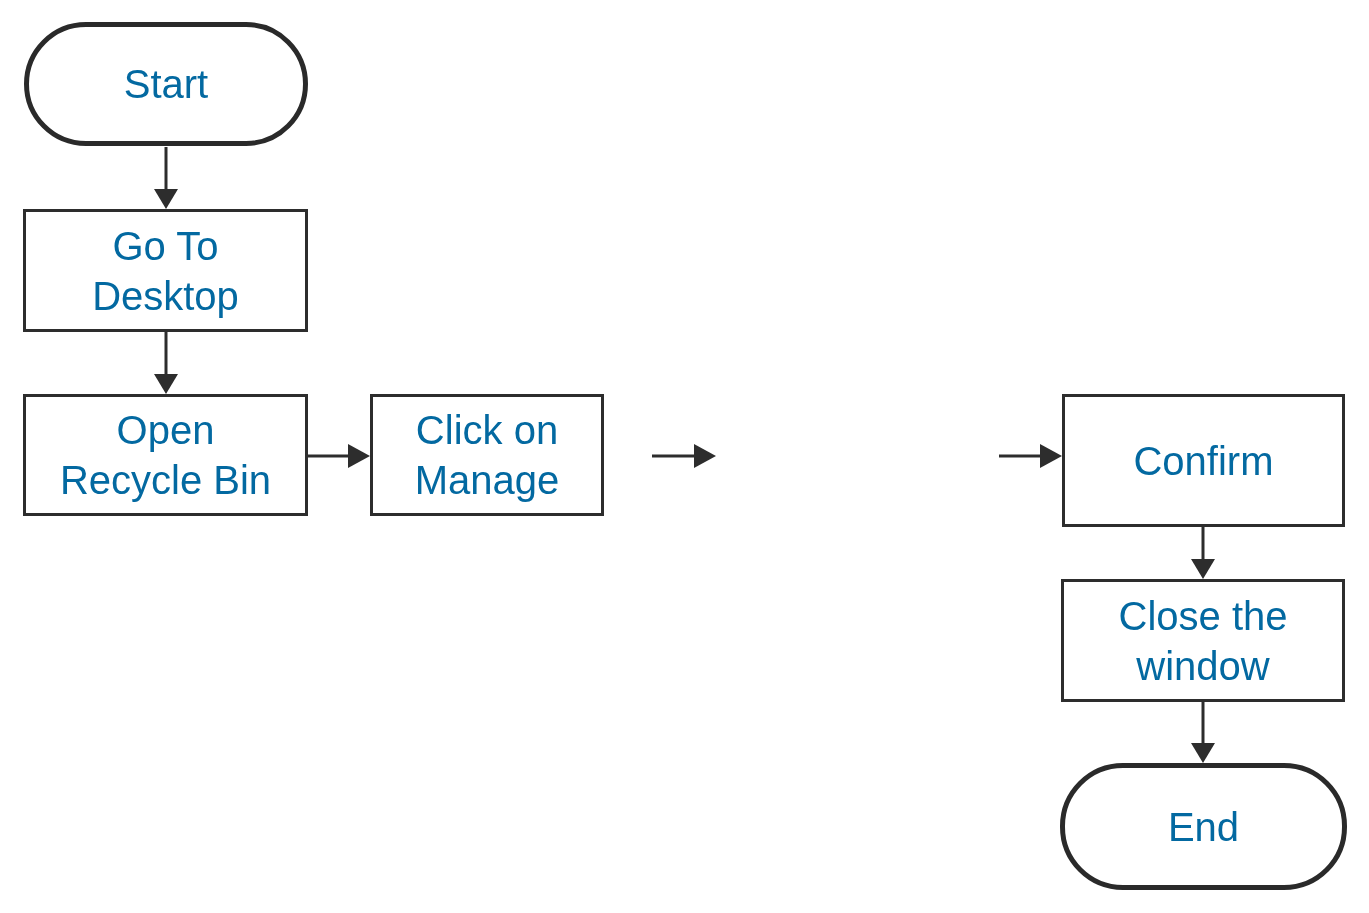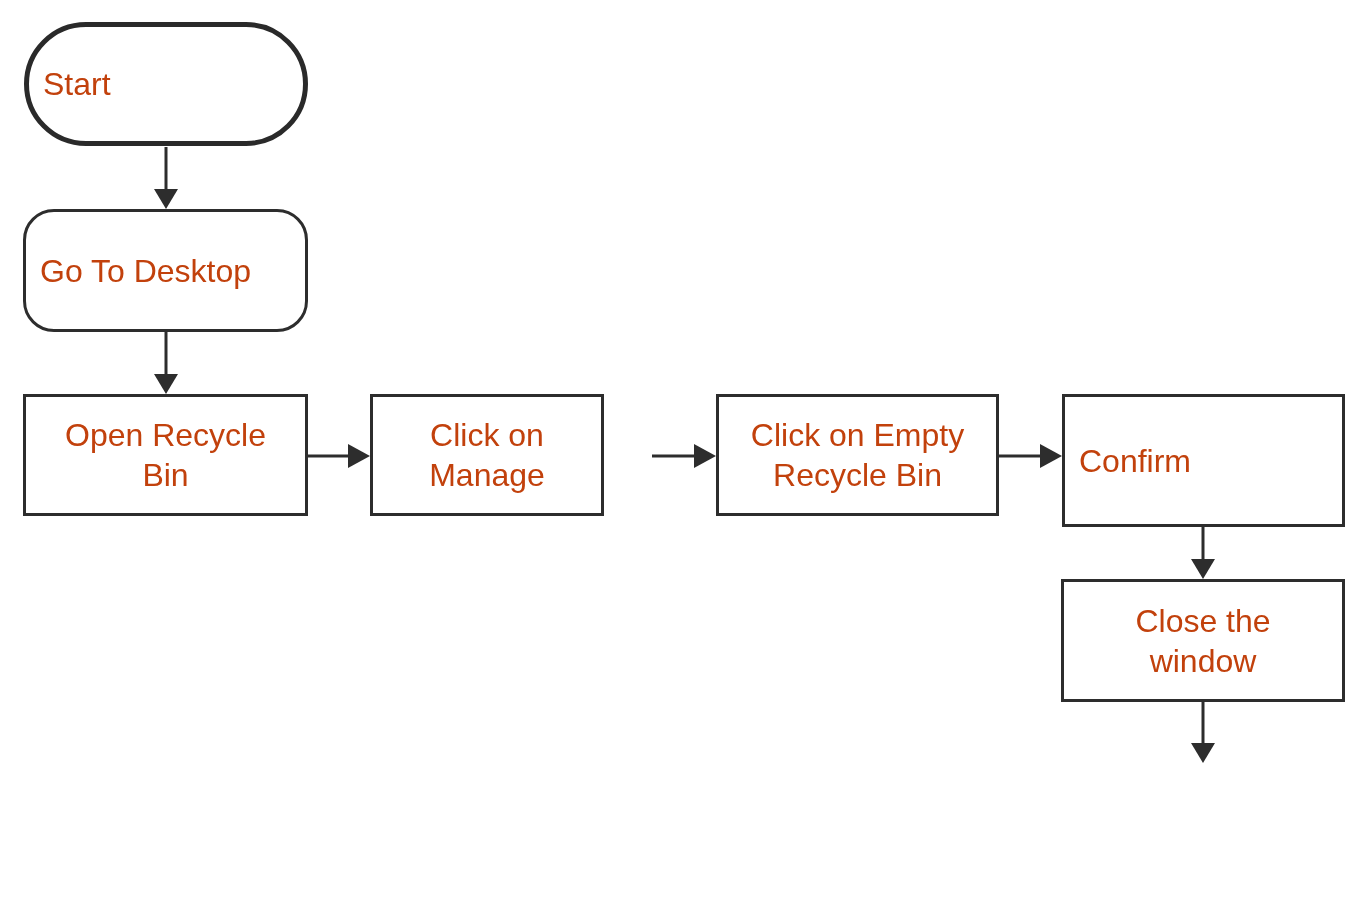--- a/index.html
+++ b/index.html
@@ -13,39 +13,40 @@
     height: 913px;
     background: #ffffff;
     font-family: "Liberation Sans", sans-serif;
     overflow: hidden;
   }
   .node {
     position: absolute;
     box-sizing: border-box;
     display: flex;
     align-items: center;
+    justify-content: center;
     text-align: center;
     background: #ffffff;
-    color: #c2410c;
-    font-size: 32px;
+    color: #0369a1;
+    font-size: 40px;
     line-height: 1.25;
   }
   .process {
     border: 3px solid #2d2d2d;
   }
   .terminator {
     border: 5px solid #2a2a2a;
     border-radius: 63px;
   }
   .node-label {
     display: block;
     padding: 0 14px;
   }
   #node-start   { left: 24px;   top: 22px;  width: 284px; height: 124px; }
-  #node-goto    { left: 23px;   top: 209px; width: 285px; height: 123px; border-radius: 31px; }
+  #node-goto    { left: 23px;   top: 209px; width: 285px; height: 123px; }
   #node-open    { left: 23px;   top: 394px; width: 285px; height: 122px; }
   #node-manage  { left: 370px;  top: 394px; width: 234px; height: 122px; }
   #node-empty   { left: 716px;  top: 394px; width: 283px; height: 122px; }
   #node-confirm { left: 1062px; top: 394px; width: 283px; height: 133px; }
   #node-close   { left: 1061px; top: 579px; width: 284px; height: 123px; }
   #node-end     { left: 1060px; top: 763px; width: 287px; height: 127px; }
   .arrow-layer {
     position: absolute;
     left: 0;
     top: 0;
@@ -104,26 +105,26 @@
   </div>
 
   <div id="node-open" class="node process">
     <span class="node-label">Open Recycle Bin</span>
   </div>
 
   <div id="node-manage" class="node process">
     <span class="node-label">Click on Manage</span>
   </div>
 
-  <div id="node-empty" class="node process">
-    <span class="node-label">Click on Empty Recycle Bin</span>
-  </div>
 
   <div id="node-confirm" class="node process">
     <span class="node-label">Confirm</span>
   </div>
 
   <div id="node-close" class="node process">
     <span class="node-label">Close the window</span>
   </div>
 
+  <div id="node-end" class="node terminator">
+    <span class="node-label">End</span>
+  </div>
 
 </div>
 
 </body></html>

